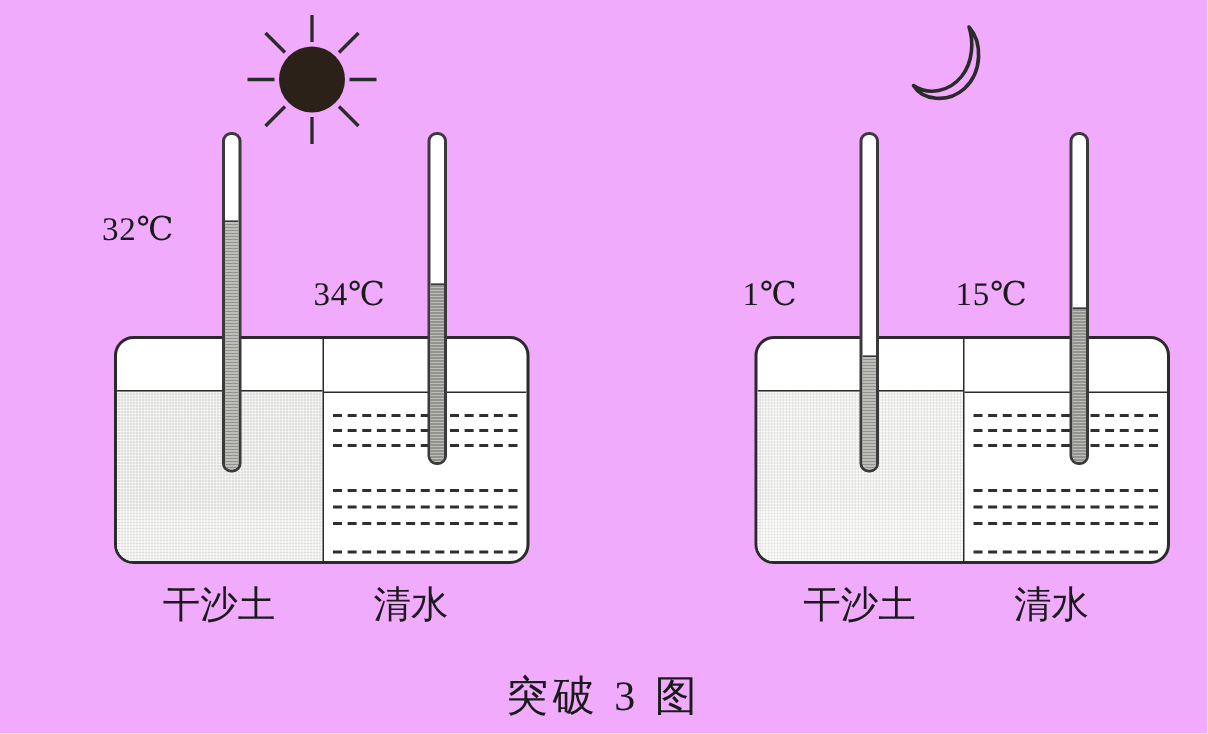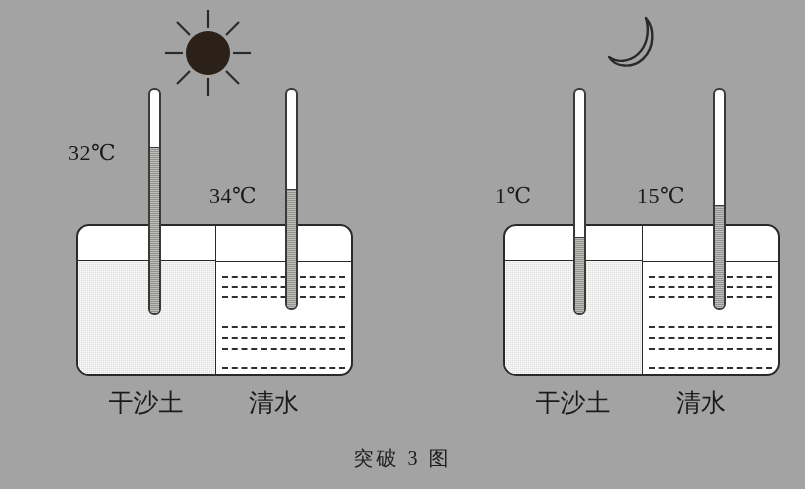--- a/index.html
+++ b/index.html
@@ -8,21 +8,21 @@
     background: #ffffff;
   }
   body {
     font-family: "Liberation Serif", "DejaVu Serif", serif;
     color: #1a1a1a;
   }
   #figure {
     position: relative;
     width: 805px;
     height: 489px;
-    background: #a3a3a3;
+    background: #f0abfc;
     overflow: hidden;
   }
   .panel {
     position: absolute;
     top: 0;
     width: 402px;
     height: 430px;
   }
   #panel-day  { left: 0px; }
   #panel-night{ left: 403px; }
@@ -130,21 +130,21 @@
     text-align: center;
     color: #1a1a1a;
   }
   
   #caption {
     position: absolute;
     left: 0;
     right: 0;
     top: 445px;
     text-align: center;
-    font-size: 20px;
+    font-size: 28px;
     letter-spacing: 3px;
     color: #1a1a1a;
   }
 </style>
 </head>
 <body>
 
 <div id="figure">
 
   <div class="panel" id="panel-day">

